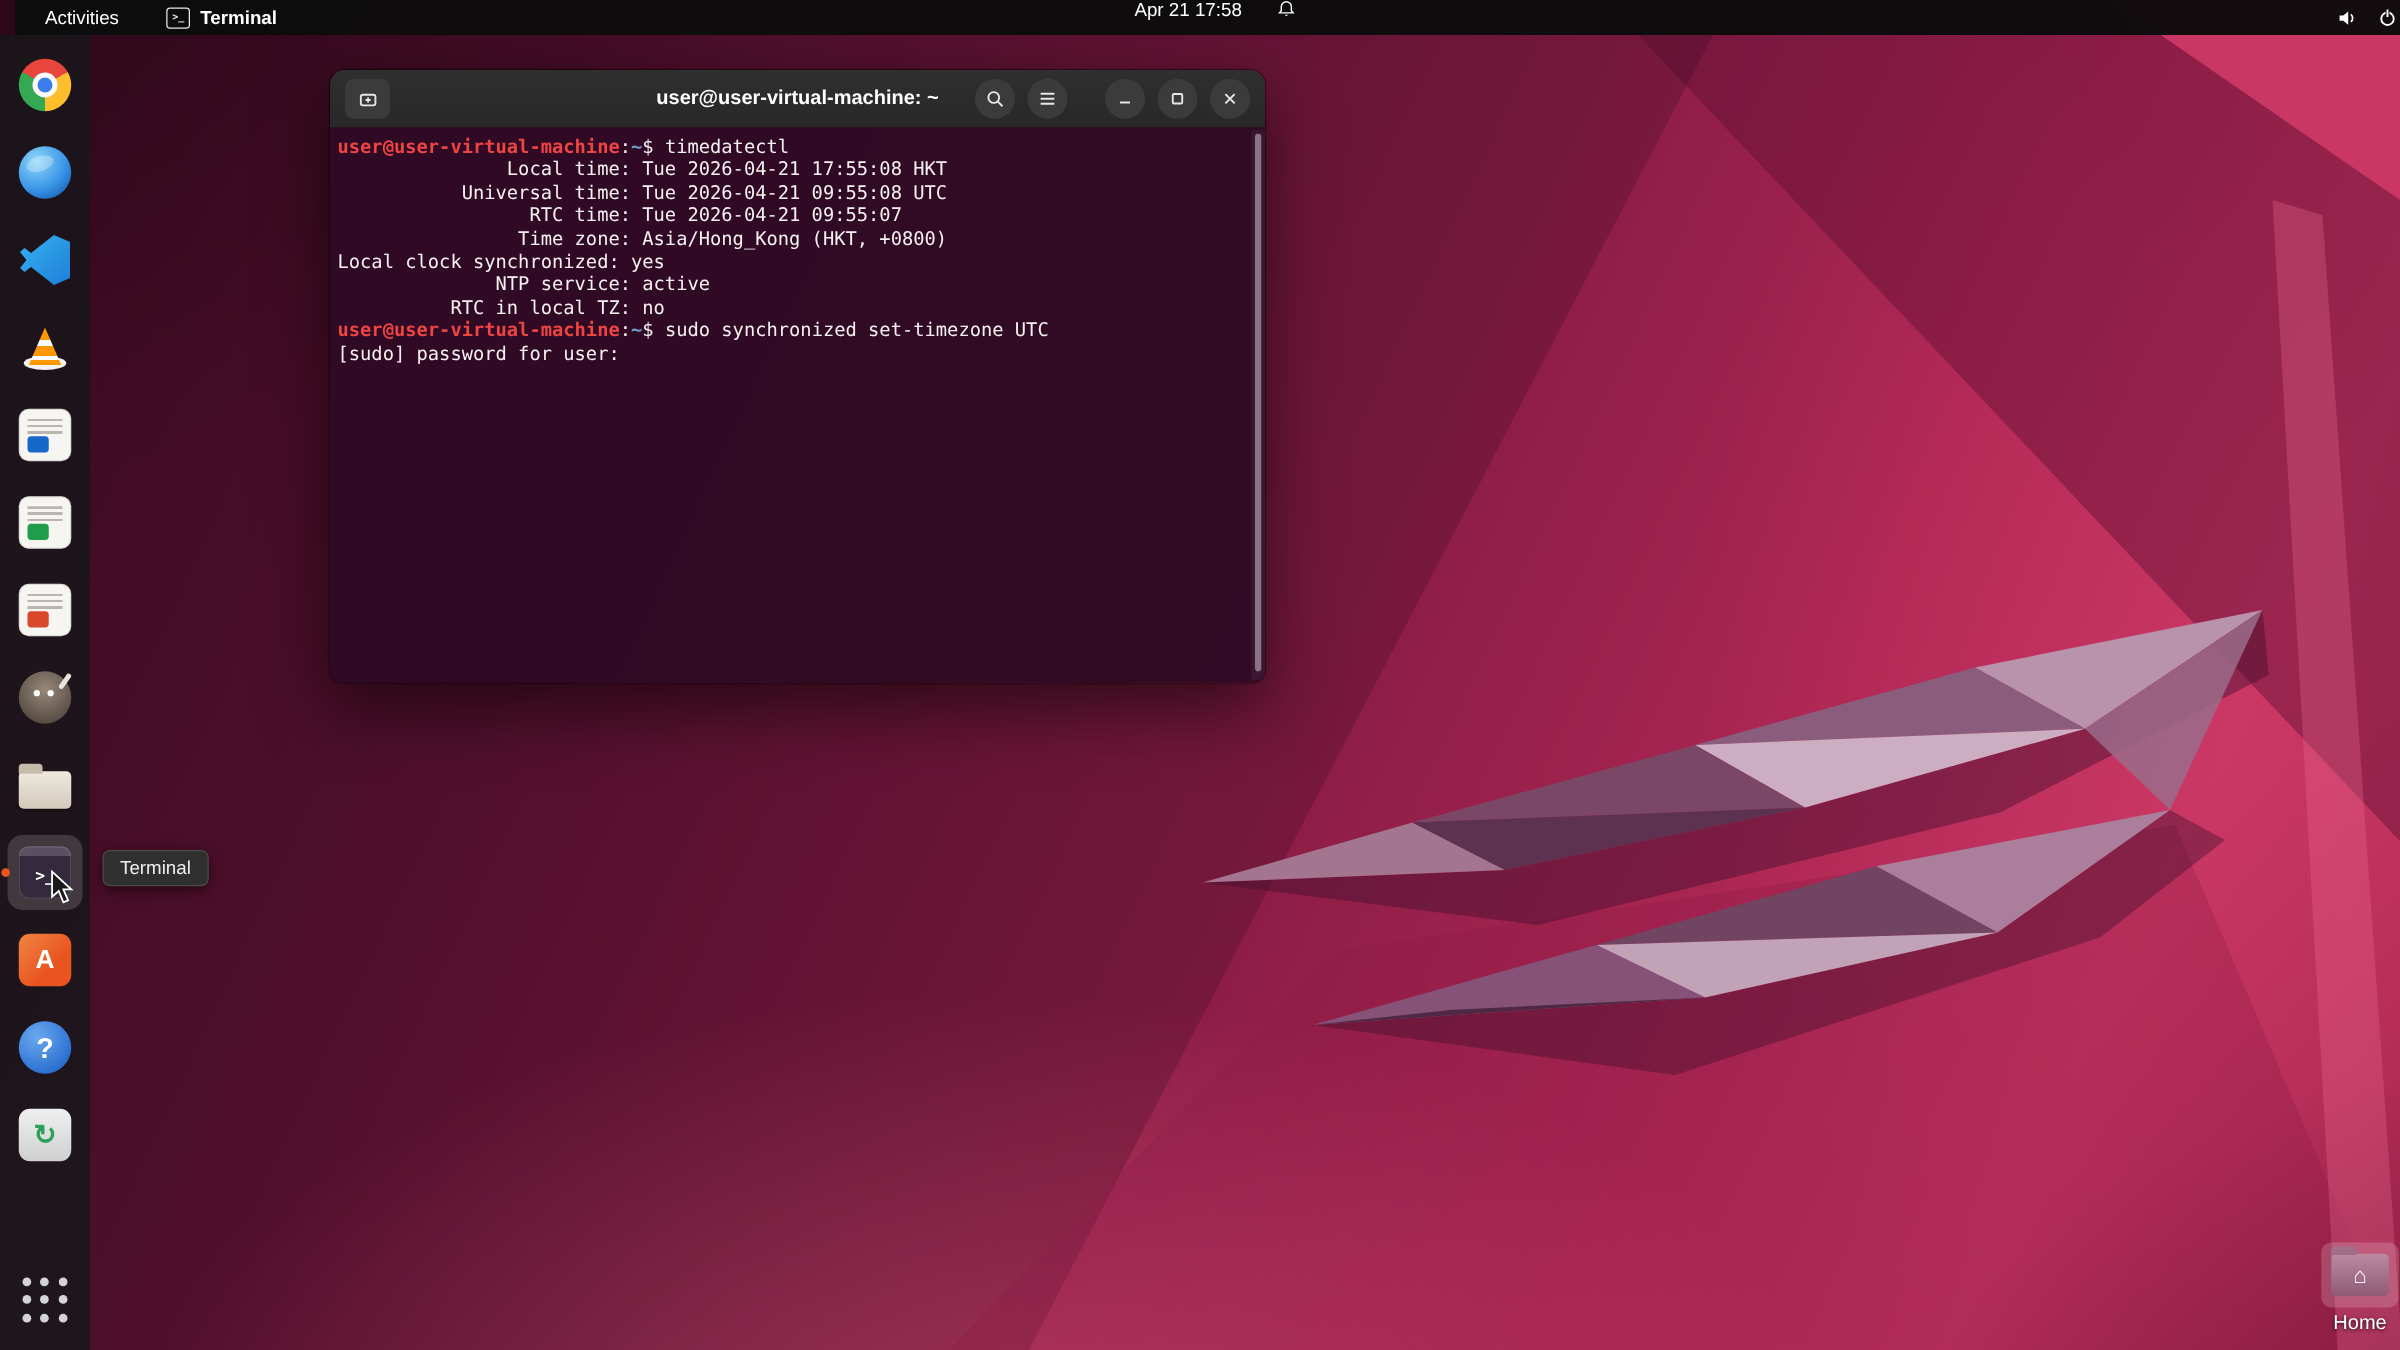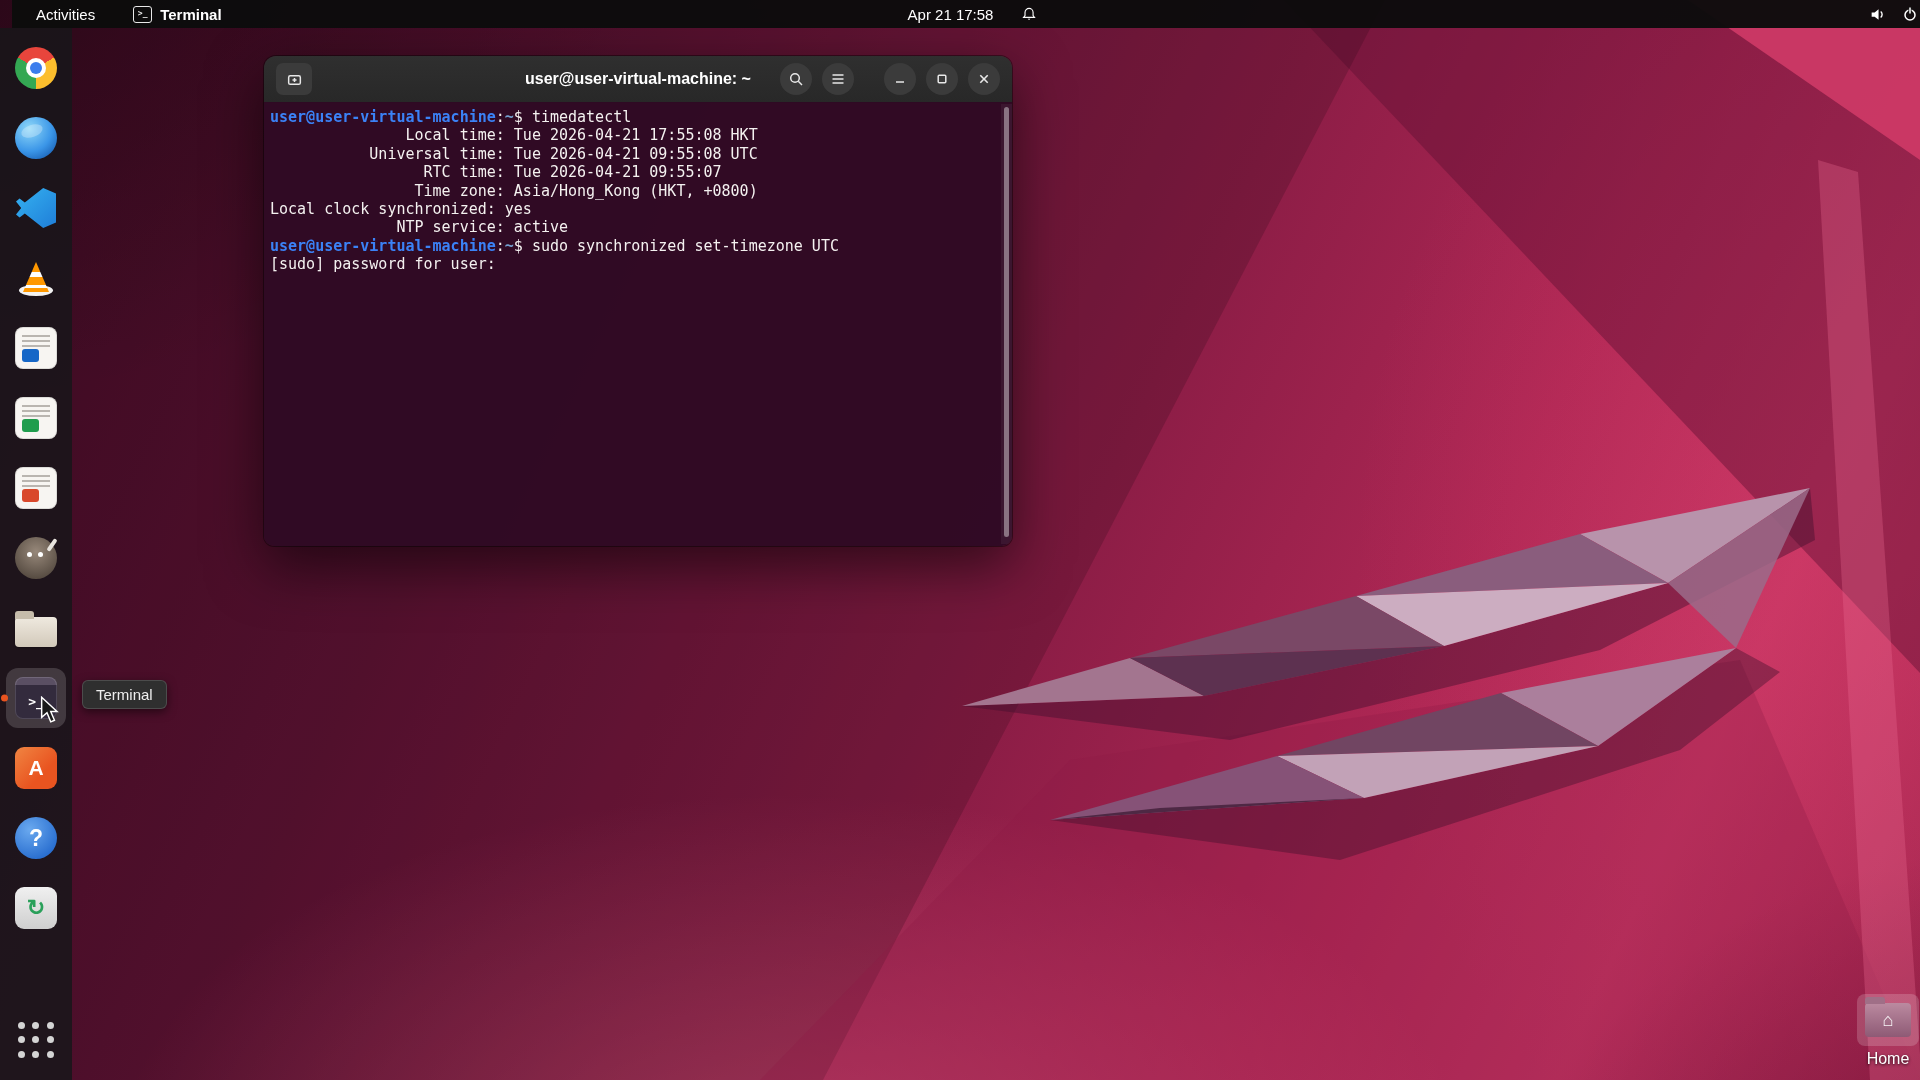--- a/index.html
+++ b/index.html
@@ -16,21 +16,21 @@
   .wallpaper svg{position:absolute;inset:0;}
 
   
   .topbar{position:absolute;left:0;top:0;width:1920px;height:28px;background:rgba(12,12,12,.97);
     display:flex;align-items:center;color:#fff;font-size:15px;z-index:50;margin-left:12px;}
   .tb-left{display:flex;align-items:center;gap:30px;padding-left:16px;}
   .tb-activities{background:none;border:none;color:#fff;font-size:15px;cursor:pointer;padding:2px 8px;border-radius:14px;font-family:inherit;}
   .tb-app{display:flex;align-items:center;gap:8px;font-weight:bold;cursor:pointer;}
   .tb-app-ic{width:17px;height:15px;border:1.4px solid #e8e8e8;border-radius:3px;display:flex;align-items:center;justify-content:center;
     font-family:"DejaVu Sans Mono",monospace;font-size:8px;line-height:1;color:#e8e8e8;}
-  .tb-center{position:absolute;left:50%;top:0;height:28px;transform:translateX(-50%);display:flex;align-items:center;gap:28px;cursor:pointer;padding:0 10px;border-radius:14px;}
+  .tb-center{position:absolute;left:50%;top:0;height:28px;transform:translateX(-50%);display:flex;gap:28px;cursor:pointer;padding:0 10px;border-radius:14px;}
   .tb-right{margin-left:auto;display:flex;align-items:center;gap:16px;padding-right:14px;}
 
   
   .dock{position:absolute;left:0;top:28px;bottom:0;width:72px;background:rgba(24,22,26,.85);
     display:flex;flex-direction:column;align-items:center;padding-top:10px;gap:10px;z-index:40;box-sizing:border-box;}
   .tile{width:60px;height:60px;border-radius:12px;display:flex;align-items:center;justify-content:center;position:relative;cursor:pointer;flex:0 0 auto;}
   .tile.active{background:rgba(255,255,255,.16);}
   .run-dot{position:absolute;left:-5px;top:50%;transform:translateY(-50%);width:7px;height:7px;border-radius:50%;background:#e95420;}
   .tile-apps{margin-top:auto;margin-bottom:10px;}
   .ic{width:42px;height:42px;position:relative;}
@@ -90,21 +90,21 @@
   .term-header{height:46px;background:linear-gradient(#2f2f2f,#282828);border-bottom:1px solid #1b1b1b;
     display:flex;align-items:center;padding:0 12px;position:relative;}
   .term-title{position:absolute;left:0;right:0;text-align:center;color:#fff;font-size:16px;font-weight:bold;pointer-events:none;}
   .hbtn{width:32px;height:32px;border-radius:50%;background:#3b3b3b;border:none;display:flex;align-items:center;justify-content:center;cursor:pointer;padding:0;flex:0 0 auto;z-index:2;}
   .hbtn.newtab{width:36px;border-radius:7px;}
   .hgroup{margin-left:auto;display:flex;gap:10px;align-items:center;}
   .winctl{margin-left:20px;}
   .term-body{position:absolute;left:0;right:0;top:46px;bottom:0;background:rgba(48,10,36,.97);
     font-family:"DejaVu Sans Mono",monospace;font-size:15px;line-height:18.4px;padding:6px 14px 0 6px;box-sizing:border-box;cursor:text;}
   .term-line{white-space:pre;}
-  .seg-prompt{color:#3b82f6;font-weight:bold;}
+  .seg-prompt{color:#ef4444;font-weight:bold;}
   .seg-path{color:#729fcf;font-weight:bold;}
   .seg-plain{color:#f4f1f0;}
   .sb-track{position:absolute;top:2px;right:0;bottom:2px;width:11px;background:rgba(255,255,255,.05);cursor:pointer;}
   .sb-thumb{position:absolute;top:3px;right:3px;width:5px;height:calc(100% - 10px);background:rgba(255,255,255,.4);border-radius:3px;cursor:grab;}
 
   
   .home-item{position:absolute;left:1846px;top:994px;width:84px;text-align:center;z-index:20;cursor:pointer;}
   .home-box{width:62px;height:52px;margin:0 auto;background:rgba(255,255,255,.18);border-radius:8px;display:flex;align-items:center;justify-content:center;}
   .home-folder{width:46px;height:34px;position:relative;border-radius:4px;background:linear-gradient(#bb8aa0,#8e5a75);}
   .home-folder::before{content:"";position:absolute;top:-6px;left:0;width:20px;height:7px;background:#a06f87;border-radius:3px 3px 0 0;}
@@ -283,20 +283,21 @@
     </div>
     <div class="term-body">
       <div>
           <div class="term-line"><span class="seg-prompt">user@user-virtual-machine</span><span class="seg-plain">:</span><span class="seg-path">~</span><span class="seg-plain">$ timedatectl</span></div>
           <div class="term-line"><span class="seg-plain">               Local time: Tue 2026-04-21 17:55:08 HKT</span></div>
           <div class="term-line"><span class="seg-plain">           Universal time: Tue 2026-04-21 09:55:08 UTC</span></div>
           <div class="term-line"><span class="seg-plain">                 RTC time: Tue 2026-04-21 09:55:07</span></div>
           <div class="term-line"><span class="seg-plain">                Time zone: Asia/Hong_Kong (HKT, +0800)</span></div>
           <div class="term-line"><span class="seg-plain">Local clock synchronized: yes</span></div>
           <div class="term-line"><span class="seg-plain">              NTP service: active</span></div>
+          <div class="term-line"><span class="seg-plain">          RTC in local TZ: no</span></div>
           <div class="term-line"><span class="seg-prompt">user@user-virtual-machine</span><span class="seg-plain">:</span><span class="seg-path">~</span><span class="seg-plain">$ sudo synchronized set-timezone UTC</span></div>
           <div class="term-line"><span class="seg-plain">[sudo] password for user: </span></div>
         </div>
       <div class="sb-track">
         <div class="sb-thumb"></div>
       </div>
     </div>
   </div>
 
   <div class="home-item">

